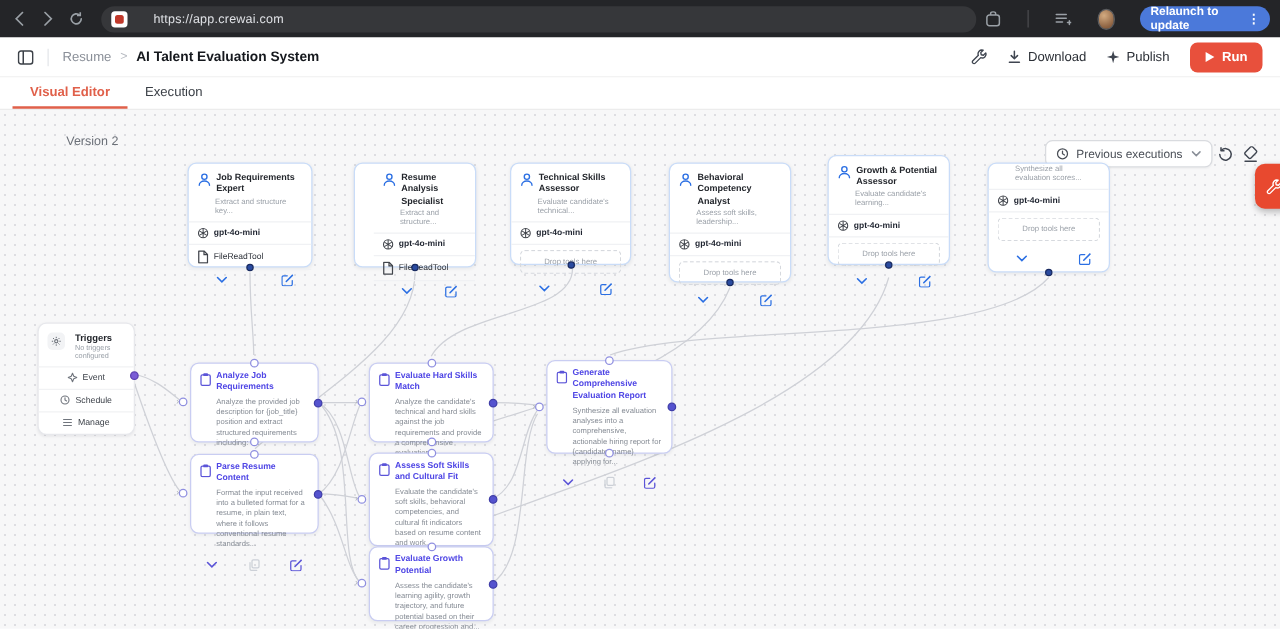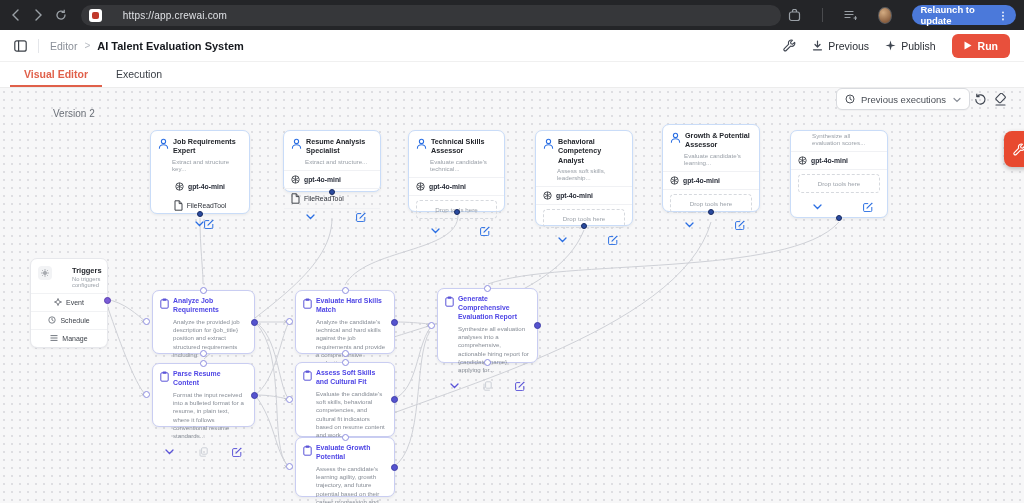--- a/index.html
+++ b/index.html
@@ -44,33 +44,33 @@
     border-bottom:2px solid transparent; }
   .tab.active { color:#e0604a; font-weight:bold; border-bottom-color:#e0604a; }
 
   
   .canvas { position:absolute; top:88px; left:0; width:1024px; height:415px; background:#f7f7f8;
     background-image:radial-gradient(circle, #dddde1 0.7px, transparent 0.9px); background-size:8px 8px; }
   .edges { position:absolute; inset:0; pointer-events:none; }
   .edges path { fill:none; stroke:#cfd1d7; stroke-width:1; }
   .version-label { position:absolute; left:9px; top:20px; font-size:10px; color:#6b7078;margin-left:44px; }
 
-  .exec-controls { position:absolute; right:14px; top:0; display:flex; align-items:center; }
+  .exec-controls { position:absolute; right:14px; top:24px; display:flex; align-items:center; }
   .exec-select { width:134px; height:22px; background:#fff; border:1px solid #d9dbdf; border-radius:6px;
     display:flex; align-items:center; gap:6px; padding:0 8px; color:#4a4f57; font-size:9.5px; box-shadow:0 1px 1px rgba(0,0,0,.03); }
   .exec-select .chev { margin-left:auto; color:#8a8f98; }
   .tool-ic { width:20px; height:20px; display:flex; align-items:center; justify-content:center; color:#3f4550; cursor:pointer; }
 
   .fab-wrench { position:absolute; left:1004px; top:43px; width:30px; height:36px; background:#e8492f;
     border-radius:8px; box-shadow:0 2px 5px rgba(0,0,0,.25); display:flex; align-items:center; justify-content:center; color:#fff; }
 
   
   .triggers { position:absolute; left:30px; top:170px; width:78px; background:#fff; border:1px solid #e7e8ec;
     border-radius:7px; box-shadow:0 1px 2px rgba(16,24,40,.06); }
-  .trg-head { display:flex; gap:20px; padding:7px 7px 5px; align-items:flex-start; }
+  .trg-head { display:flex; gap:8px; padding:7px 7px 5px; align-items:flex-start; }
   .trg-gear { width:14px; height:14px; border-radius:4px; background:#f2f3f5; display:flex; align-items:center; justify-content:center; color:#6b7078; flex:0 0 auto; }
   .trg-title { font-size:7.5px; font-weight:bold; color:#23262c; }
   .trg-sub { font-size:5.8px; color:#9aa0a8; margin-top:1px; }
   .trg-row { border-top:1px solid #f1f2f4; height:18px; display:flex; align-items:center; justify-content:center; gap:4px;
     font-size:7px; color:#3d424a; cursor:pointer; }
   .trg-row svg { color:#70757d; }
   .trg-dot { position:absolute; right:-4px; top:38px; width:7px; height:7px; border-radius:50%;
     background:#7a5cd6; border:1.5px solid #5b3fb0; }
 
   
@@ -163,35 +163,35 @@
 </div>
 
 <header class="app-header">
   <span class="panel-ic">
     <svg width="13" height="12" viewBox="0 0 13 12">
         <rect x="0.8" y="0.8" width="11.4" height="10.4" rx="2" stroke="currentColor" stroke-width="1.2" fill="none"></rect>
         <line x1="4.6" y1="0.8" x2="4.6" y2="11.2" stroke="currentColor" stroke-width="1.2"></line>
       </svg>
     </span>
   <span class="hdr-sep"></span>
-  <span class="crumb-root">Editor</span>
+  <span class="crumb-root">Resume</span>
   <span class="crumb-chev">&gt;</span>
   <span class="page-title">AI Talent Evaluation System</span>
   <div class="hdr-right">
     <span class="hdr-btn">
       <svg width="13" height="13" viewBox="0 0 13 13">
           <path d="M11.6 3.3a3 3 0 0 1-4 3.8L3.2 11.5a1.3 1.3 0 0 1-1.9-1.9L5.7 5.2a3 3 0 0 1 3.8-4L7.6 3.1l.4 1.7 1.7.4z" stroke="currentColor" stroke-width="1.1" fill="none" stroke-linejoin="round"></path>
         </svg>
       </span>
     <span class="hdr-btn">
       <svg width="11" height="11" viewBox="0 0 11 11">
           <path d="M5.5 1v5.5M3 4.5l2.5 2.5L8 4.5" stroke="currentColor" stroke-width="1.2" fill="none" stroke-linecap="round" stroke-linejoin="round"></path>
           <path d="M1.5 9.8h8" stroke="currentColor" stroke-width="1.2" stroke-linecap="round"></path>
         </svg>
-      <span>Previous</span>
+      <span>Download</span>
       </span>
     <span class="hdr-btn">
       <svg width="11" height="11" viewBox="0 0 11 11">
           <path d="M5.5 0.5 6.6 4.4 10.5 5.5 6.6 6.6 5.5 10.5 4.4 6.6 0.5 5.5 4.4 4.4Z" fill="currentColor"></path>
         </svg>
       <span>Publish</span>
       </span>
     <span class="run-btn">
       <svg width="8" height="9" viewBox="0 0 8 9">
           <path d="M0.5 0.5 7.5 4.5 0.5 8.5Z" fill="#fff"></path>
@@ -290,21 +290,21 @@
         </div>
         <div class="trg-row">
           <span><svg width="8" height="8" viewBox="0 0 9 9">
               <path d="M1 1.8h7M1 4.5h7M1 7.2h7" stroke="currentColor" stroke-width="1.1" stroke-linecap="round"></path>
             </svg></span>
           <span>Manage</span>
         </div>
       </div>
     <span class="trg-dot"></span>
   </div>
-<div class="agent-card" style="left: 150px; top: 42px; width: 100px; height: 84px; align-items: center;">
+<div class="agent-card" style="left: 150px; top: 42px; width: 100px; height: 84px;">
       <div class="ac-head">
         <span style="display: flex;">
           <svg width="11" height="11" viewBox="0 0 11 11">
             <circle cx="5.5" cy="3.4" r="2.1" stroke="currentColor" stroke-width="1.1" fill="none"></circle>
             <path d="M1.4 10.2a4.1 3.4 0 0 1 8.2 0" stroke="currentColor" stroke-width="1.1" fill="none" stroke-linecap="round"></path>
           </svg>
         </span>
         <span class="ac-title">Job Requirements Expert</span>
       </div>
       <div class="ac-desc">Extract and structure key...</div>
@@ -337,21 +337,21 @@
         </span>
         <span class="ic">
           <svg width="10" height="10" viewBox="0 0 10 10">
             <path d="M8.8 5.4v3a1.2 1.2 0 0 1-1.2 1.2H1.8A1.2 1.2 0 0 1 0.6 8.4V2.8a1.2 1.2 0 0 1 1.2-1.2h3" stroke="currentColor" stroke-width="1" fill="none" stroke-linecap="round"></path>
             <path d="M4 6.2 9.3 0.9l-0.1 0.1" stroke="currentColor" stroke-width="1.2" stroke-linecap="round"></path>
           </svg>
         </span>
       </div>
       <span class="agent-dot"></span>
     </div>
-    <div class="agent-card" style="left: 283px; top: 42px; width: 98px; height: 62px;">
+    <div class="agent-card" style="left: 283px; top: 42px; width: 98px; height: 84px; padding-left: 15px;">
       <div class="ac-head">
         <span style="display: flex;">
           <svg width="11" height="11" viewBox="0 0 11 11">
             <circle cx="5.5" cy="3.4" r="2.1" stroke="currentColor" stroke-width="1.1" fill="none"></circle>
             <path d="M1.4 10.2a4.1 3.4 0 0 1 8.2 0" stroke="currentColor" stroke-width="1.1" fill="none" stroke-linecap="round"></path>
           </svg>
         </span>
         <span class="ac-title">Resume Analysis Specialist</span>
       </div>
       <div class="ac-desc">Extract and structure...</div>

